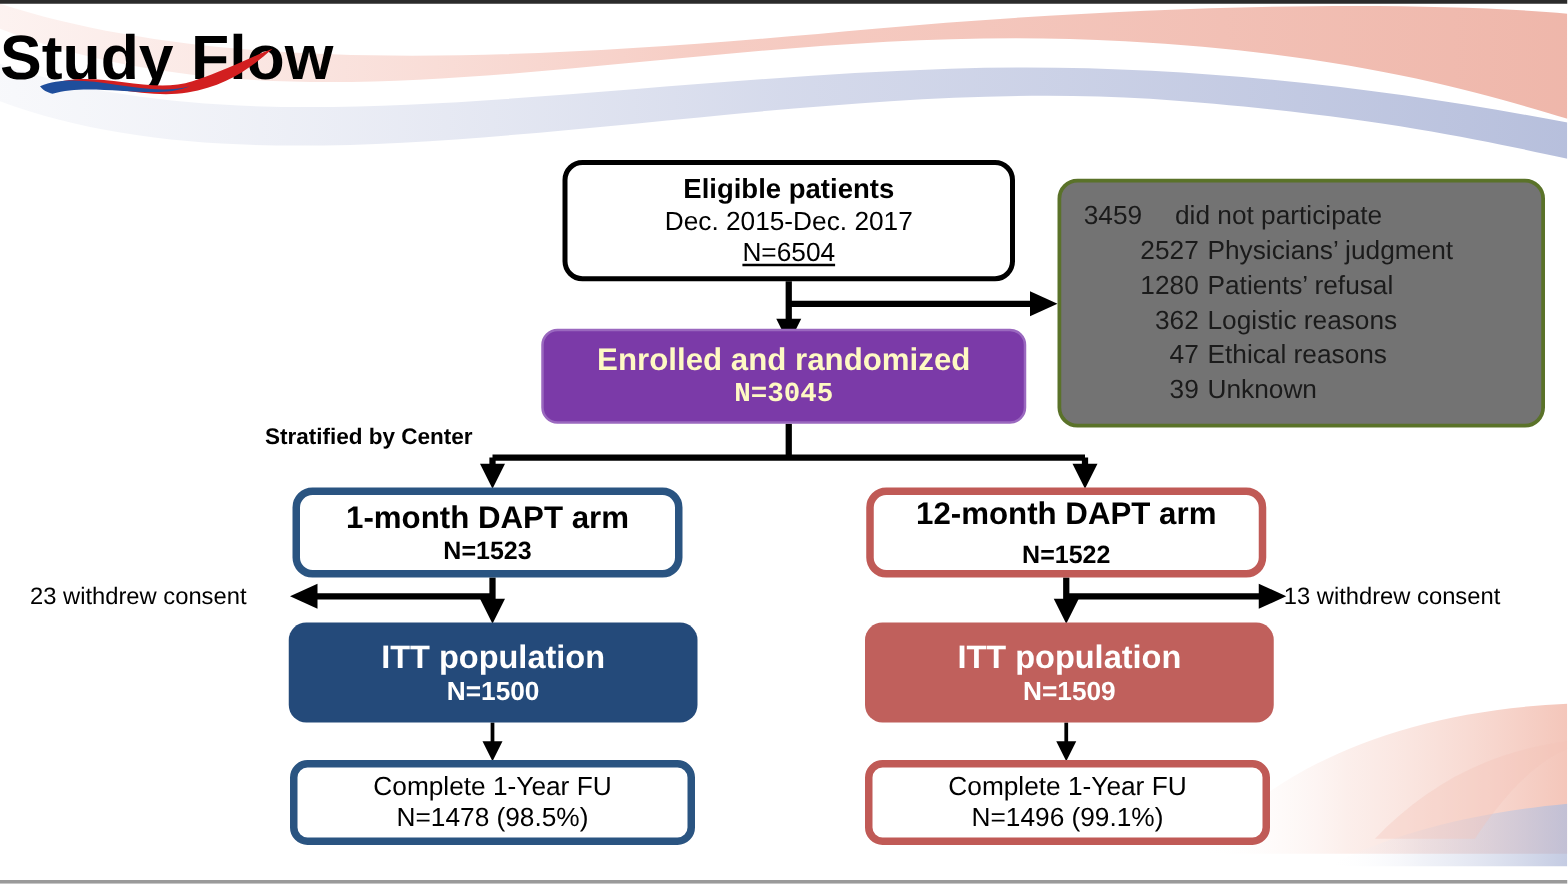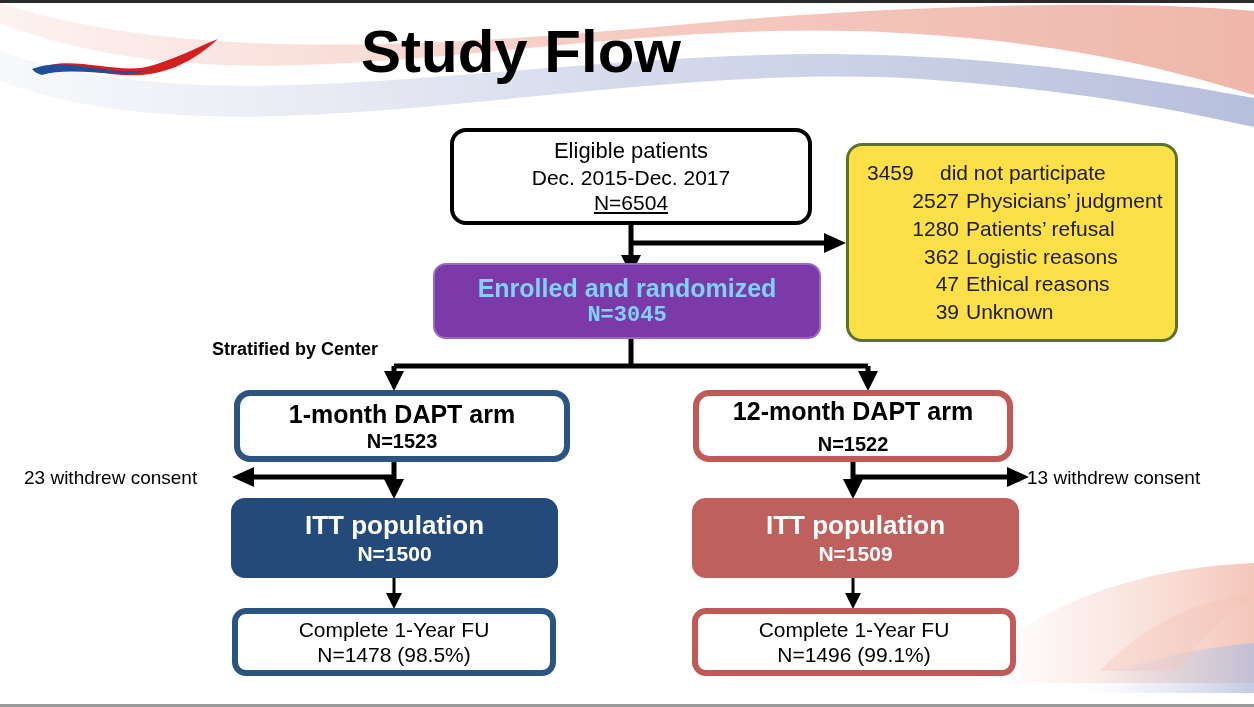--- a/index.html
+++ b/index.html
@@ -45,22 +45,21 @@
     color: #1f4e9c;
   }
   #logo .logo-text .ital { font-style: italic; font-weight: bold; }
   #logo .logo-text .upr { font-style: italic; font-weight: bold; }
 
   
   #title {
     position: absolute;
     left: 0; top: 14px;
     width: 1042px;
-    text-align: center;
-    font-size: 60px;
+    font-size: 50px;
     font-weight: bold;
     color: #000000;
     letter-spacing: 0px;
     z-index: 3;
   }
 
   
   .fbox {
     position: absolute;
     box-sizing: border-box;
@@ -79,27 +78,27 @@
   
   #box-eligible {
     left: 450px; top: 125px;
     width: 362px; height: 97px;
     background: #ffffff;
     border: 4px solid #000000;
     border-radius: 16px;
     font-size: 21px;
     color: #000000;
   }
-  #box-eligible .l1 { font-weight: normal; font-size: 22px; }
+  #box-eligible .l1 { font-weight: bold; font-size: 22px; }
 
   
   #box-exclusions {
     left: 846px; top: 140px;
-    width: 332px; height: 199px;
-    background: #fde047;
+    width: 390px; height: 199px;
+    background: #737373;
     border: 3px solid #5a7229;
     border-radius: 16px;
     align-items: flex-start;
     justify-content: center;
     padding-left: 18px;
     font-size: 21px;
     color: #1b1b1b;
   }
   .excl-row {
     display: flex;
@@ -120,39 +119,39 @@
 
   
   #box-enrolled {
     left: 433px; top: 260px;
     width: 388px; height: 76px;
     background: #7b3aa8;
     border: 2px solid #9a68bf;
     border-radius: 13px;
     font-size: 25px;
     font-weight: bold;
-    color: #7dd3fc;
+    color: #fef9c3;
   }
   #box-enrolled .l2 { font-size: 22px; font-family: Liberation Mono, monospace; }
 
   
   #label-stratified {
     position: absolute;
     left: 212px; top: 336px;
     font-size: 18px;
     font-weight: bold;
     color: #000000;
     white-space: nowrap;
     z-index: 3;
   }
 
   
   #box-arm-left {
     left: 234px; top: 387px;
-    width: 336px; height: 72px;
+    width: 312px; height: 72px;
     background: #ffffff;
     border: 6px solid #2a5481;
     border-radius: 16px;
     font-size: 25px;
     font-weight: bold;
     color: #000000;
   }
   #box-arm-left .l2 { font-size: 20px; }
   #box-arm-right {
     left: 693px; top: 387px;

